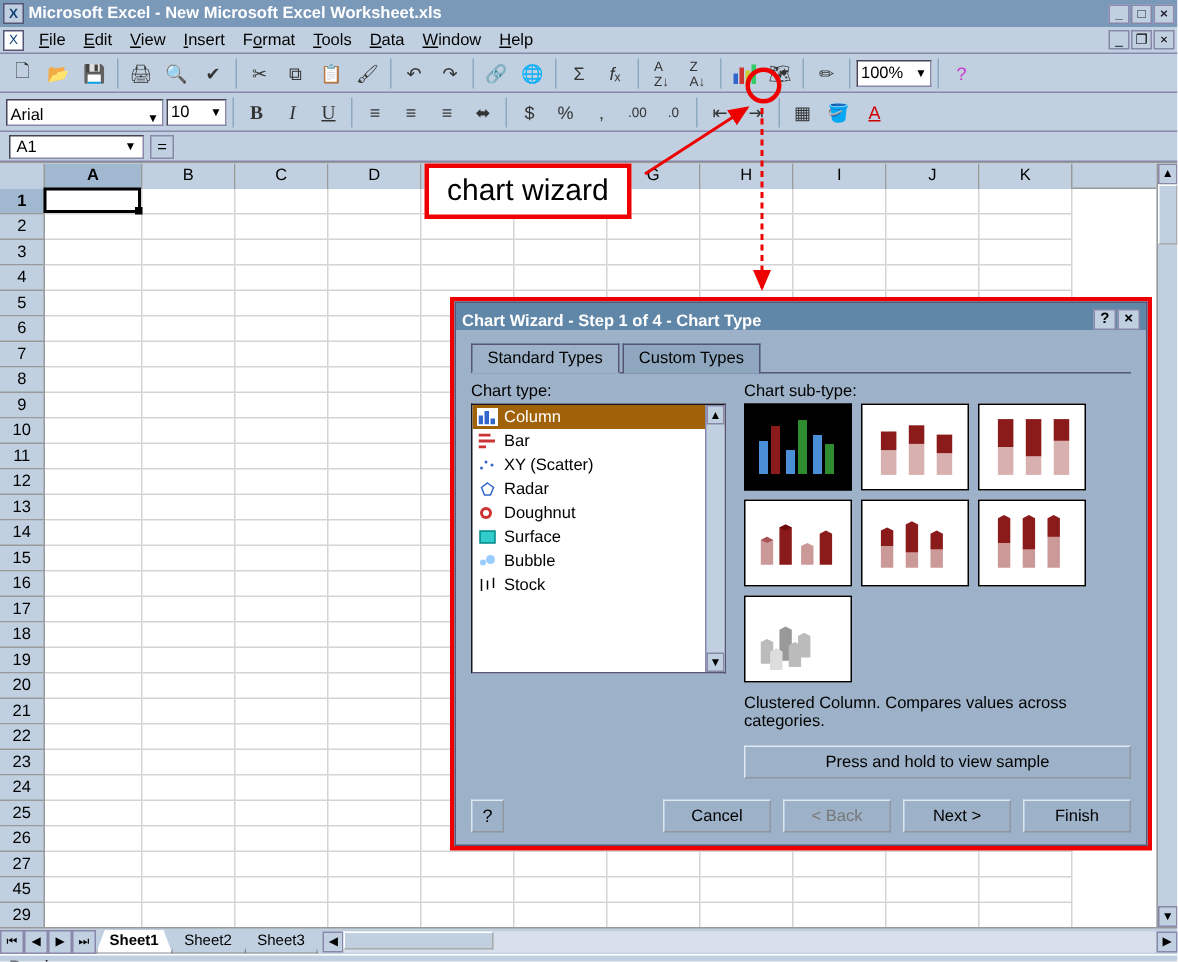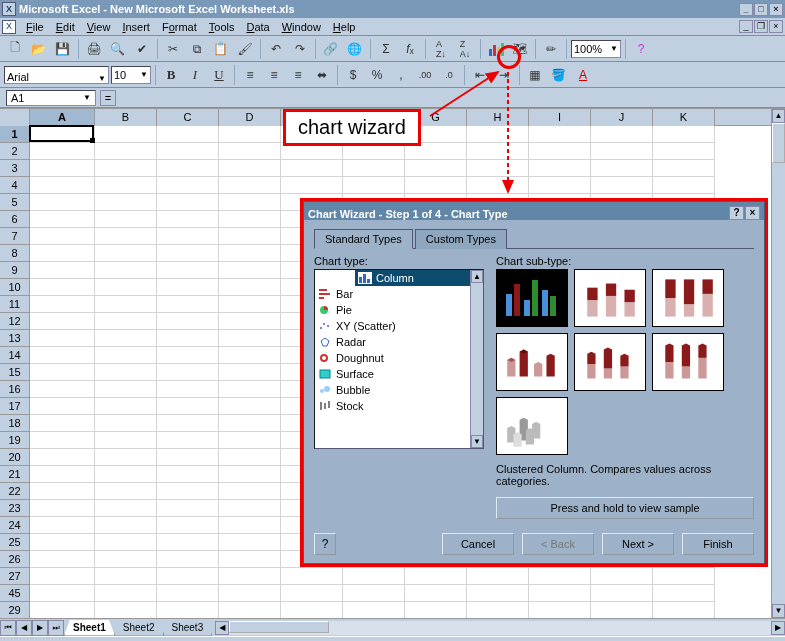--- a/index.html
+++ b/index.html
@@ -86,21 +86,21 @@
 .tabs { display: flex; border-bottom: 1px solid #557; margin-bottom: 6px; }
 .tab { padding: 3px 10px; background: #9db2c8; border: 1px solid #557; border-bottom: none; margin-right: 2px; position: relative; top: 1px; }
 .tab.active { background: #9db2c8; border-bottom: 1px solid #9db2c8; }
 .tab.inactive { background: #8ea6be; }
 .dlg-cols { display: flex; gap: 12px; }
 .col-left { width: 170px; }
 .col-right { flex: 1; }
 .lbl { font-size: 11px; margin-bottom: 2px; }
 .chart-list { background: #fff; border: 1px inset #557; height: 180px; overflow: hidden; position: relative; }
 .chart-list .item { display: flex; align-items: center; height: 16px; padding: 0 3px; gap: 4px; }
-.chart-list .item.sel { background: #0c4a6e; color: #fff; margin-left: 40px; }
+.chart-list .item.sel { background: #a16207; color: #fff; }
 .chart-list .ico { width: 14px; height: 12px; display: inline-flex; align-items: center; justify-content: center; font-size: 10px; background: #fff; }
 .chart-list .sb { position: absolute; right: 0; top: 0; bottom: 0; width: 13px; background: #c0d0e0; border-left: 1px solid #88a; }
 .chart-list .sb .a { height: 13px; border: 1px solid #88a; text-align: center; font-size: 8px; line-height: 11px; }
 .subtype-grid { display: grid; grid-template-columns: repeat(3, 72px); grid-auto-rows: 58px; gap: 6px; }
 .subtype { background: #fff; border: 1px solid #000; display: flex; align-items: center; justify-content: center; padding: 4px; }
 .subtype.sel { border: 2px solid #000; background: #000; }
 .subtype svg { width: 100%; height: 100%; }
 .desc { font-size: 11px; margin-top: 8px; min-height: 28px; }
 .sample-btn { width: 100%; height: 22px; margin-top: 6px; background: #9db2c8; border: 1px outset #dde8f2; font-size: 11px; }
 .dlg-buttons { display: flex; justify-content: flex-end; gap: 8px; padding: 8px 10px; align-items: center; }
@@ -742,29 +742,20 @@
                     <rect x="0" y="0" width="8" height="2" fill="#c33"></rect>
                     <rect x="0" y="4" width="11" height="2" fill="#c33"></rect>
                     <rect x="0" y="8" width="5" height="2" fill="#c33"></rect>
                   </svg>
                 </span>
                 <span>Bar</span>
               </div>
           <div class="item">
                 <span class="ico">
                   <svg width="12" height="10">
-                    <circle cx="5" cy="5" r="4" fill="#3c6"></circle>
-                    <path d="M5,5 L5,1 A4,4 0 0,1 9,5 Z" fill="#c33"></path>
-                  </svg>
-                </span>
-                <span>Pie</span>
-              </div>
-          <div class="item">
-                <span class="ico">
-                  <svg width="12" height="10">
                     <circle cx="2" cy="7" r="1" fill="#36c"></circle>
                     <circle cx="5" cy="3" r="1" fill="#36c"></circle>
                     <circle cx="9" cy="5" r="1" fill="#36c"></circle>
                   </svg>
                 </span>
                 <span>XY (Scatter)</span>
               </div>
           <div class="item">
                 <span class="ico">
                   <svg width="12" height="10">

